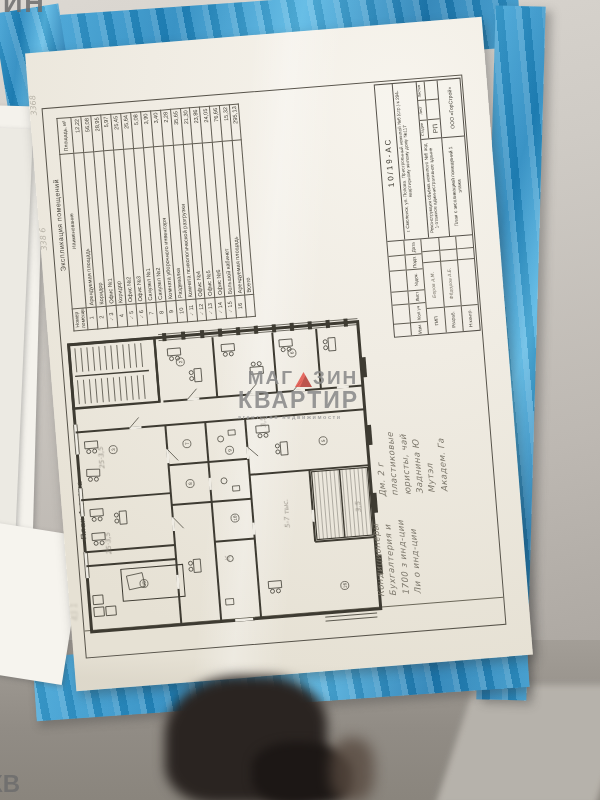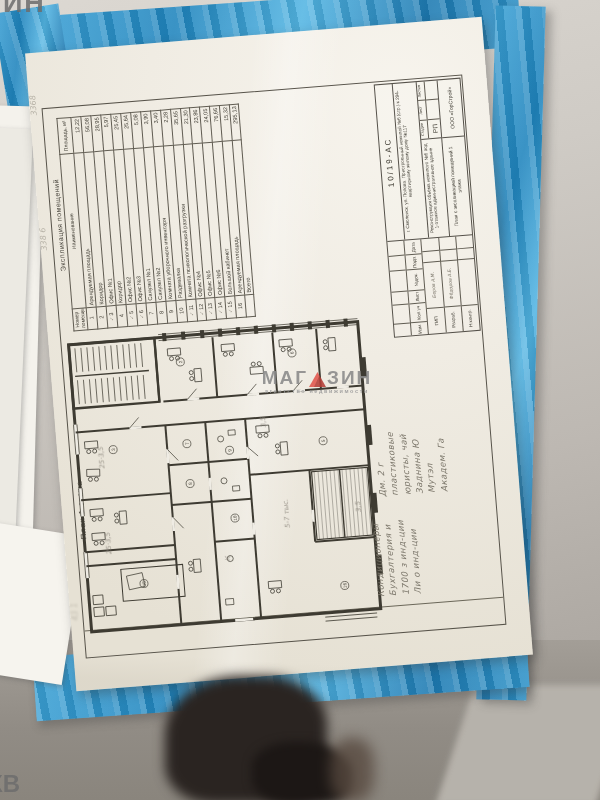--- a/index.html
+++ b/index.html
@@ -92,21 +92,21 @@
   .plan-svg{position:absolute;left:14px;top:270px;width:302px;height:322px;}
   
   .hw{font-family:"DejaVu Sans",sans-serif;font-style:italic;color:#7b766a;}
   .note-pos{position:absolute;width:0;height:0;}
   .note{position:absolute;transform:translate(-50%,-50%) rotate(-90deg);}
   .note .hw-line{font-size:8.5px;line-height:1.45;letter-spacing:.5px;white-space:nowrap;
                  transform:skewX(-6deg);}
   .pm{position:absolute;font-size:8px;opacity:.45;transform:rotate(-90deg);}
   .pm.b{filter:blur(1px);opacity:.35;}
   
-  .wm{position:absolute;left:252px;top:368px;width:130px;text-align:center;opacity:.88;}
+  .wm{position:absolute;left:238px;top:368px;width:130px;opacity:.88;}
   .wm-l1{font-size:19px;font-weight:bold;color:#8a8a8a;letter-spacing:2px;line-height:1;
          display:flex;align-items:flex-end;justify-content:center;}
   .tri{display:inline-block;width:17px;height:15px;margin:0 1px;
        background:linear-gradient(115deg,#e2574e 48%,#b63f38 52%);
        clip-path:polygon(50% 0,100% 100%,0 100%);}
   .wm-l2{font-size:23px;font-weight:bold;color:#8a8a8a;letter-spacing:2px;line-height:1.15;}
   .wm-tag{font-size:5.5px;color:#9a9a9a;letter-spacing:1.6px;font-weight:bold;margin-top:1px;}
   .frag{position:absolute;font-weight:bold;color:#6d6d6d;opacity:.85;}
   .frag.tl{left:-16px;top:-12px;font-size:27px;letter-spacing:2px;}
   .frag.bl{left:-12px;top:770px;font-size:24px;}
@@ -500,18 +500,19 @@
   <div class="leg"></div>
   <div class="shoe"></div>
   <div class="leg2"></div>
 
   <div class="wm">
     <div class="wm-l1">
       <span>МАГ</span>
         <span class="tri"></span>
         <span>ЗИН</span>
     </div>
+    <div class="wm-l2">КВАРТИР</div>
     <div class="wm-tag">агентство недвижимости</div>
   </div>
   <div class="frag tl">ЗИН</div>
   <div class="frag bl">КВ</div>
 
 </div>
 
 </body></html>

